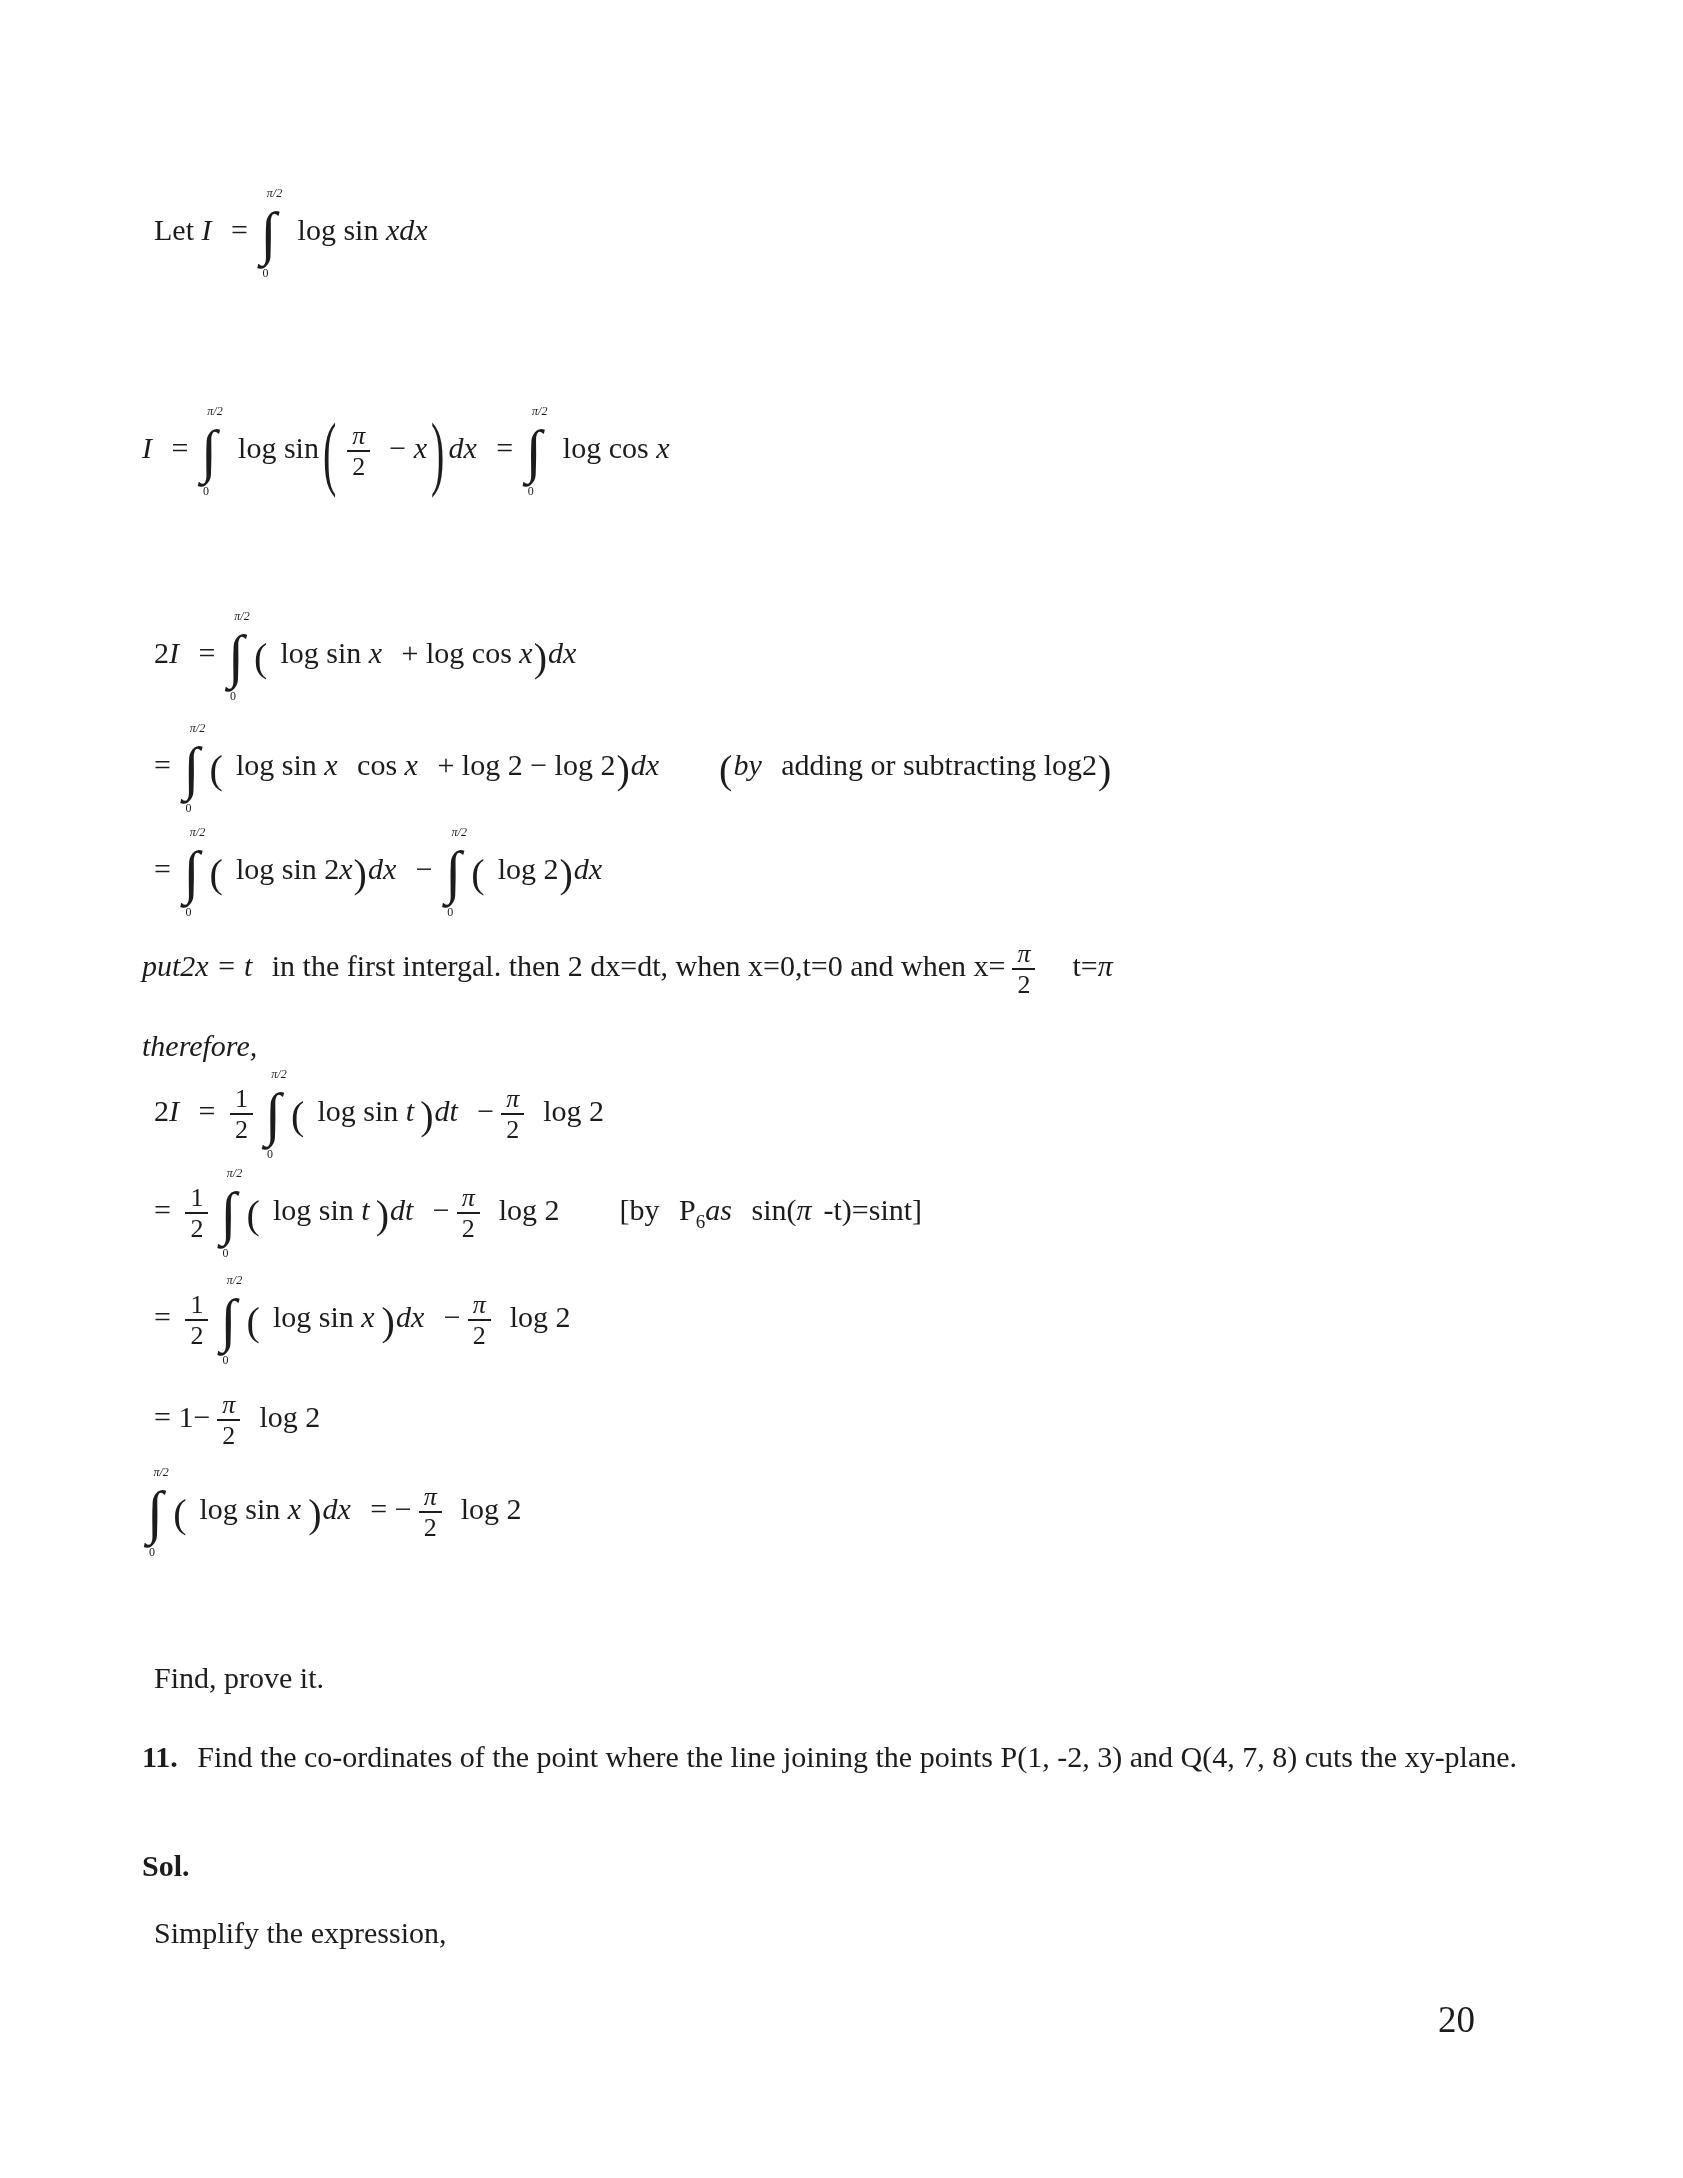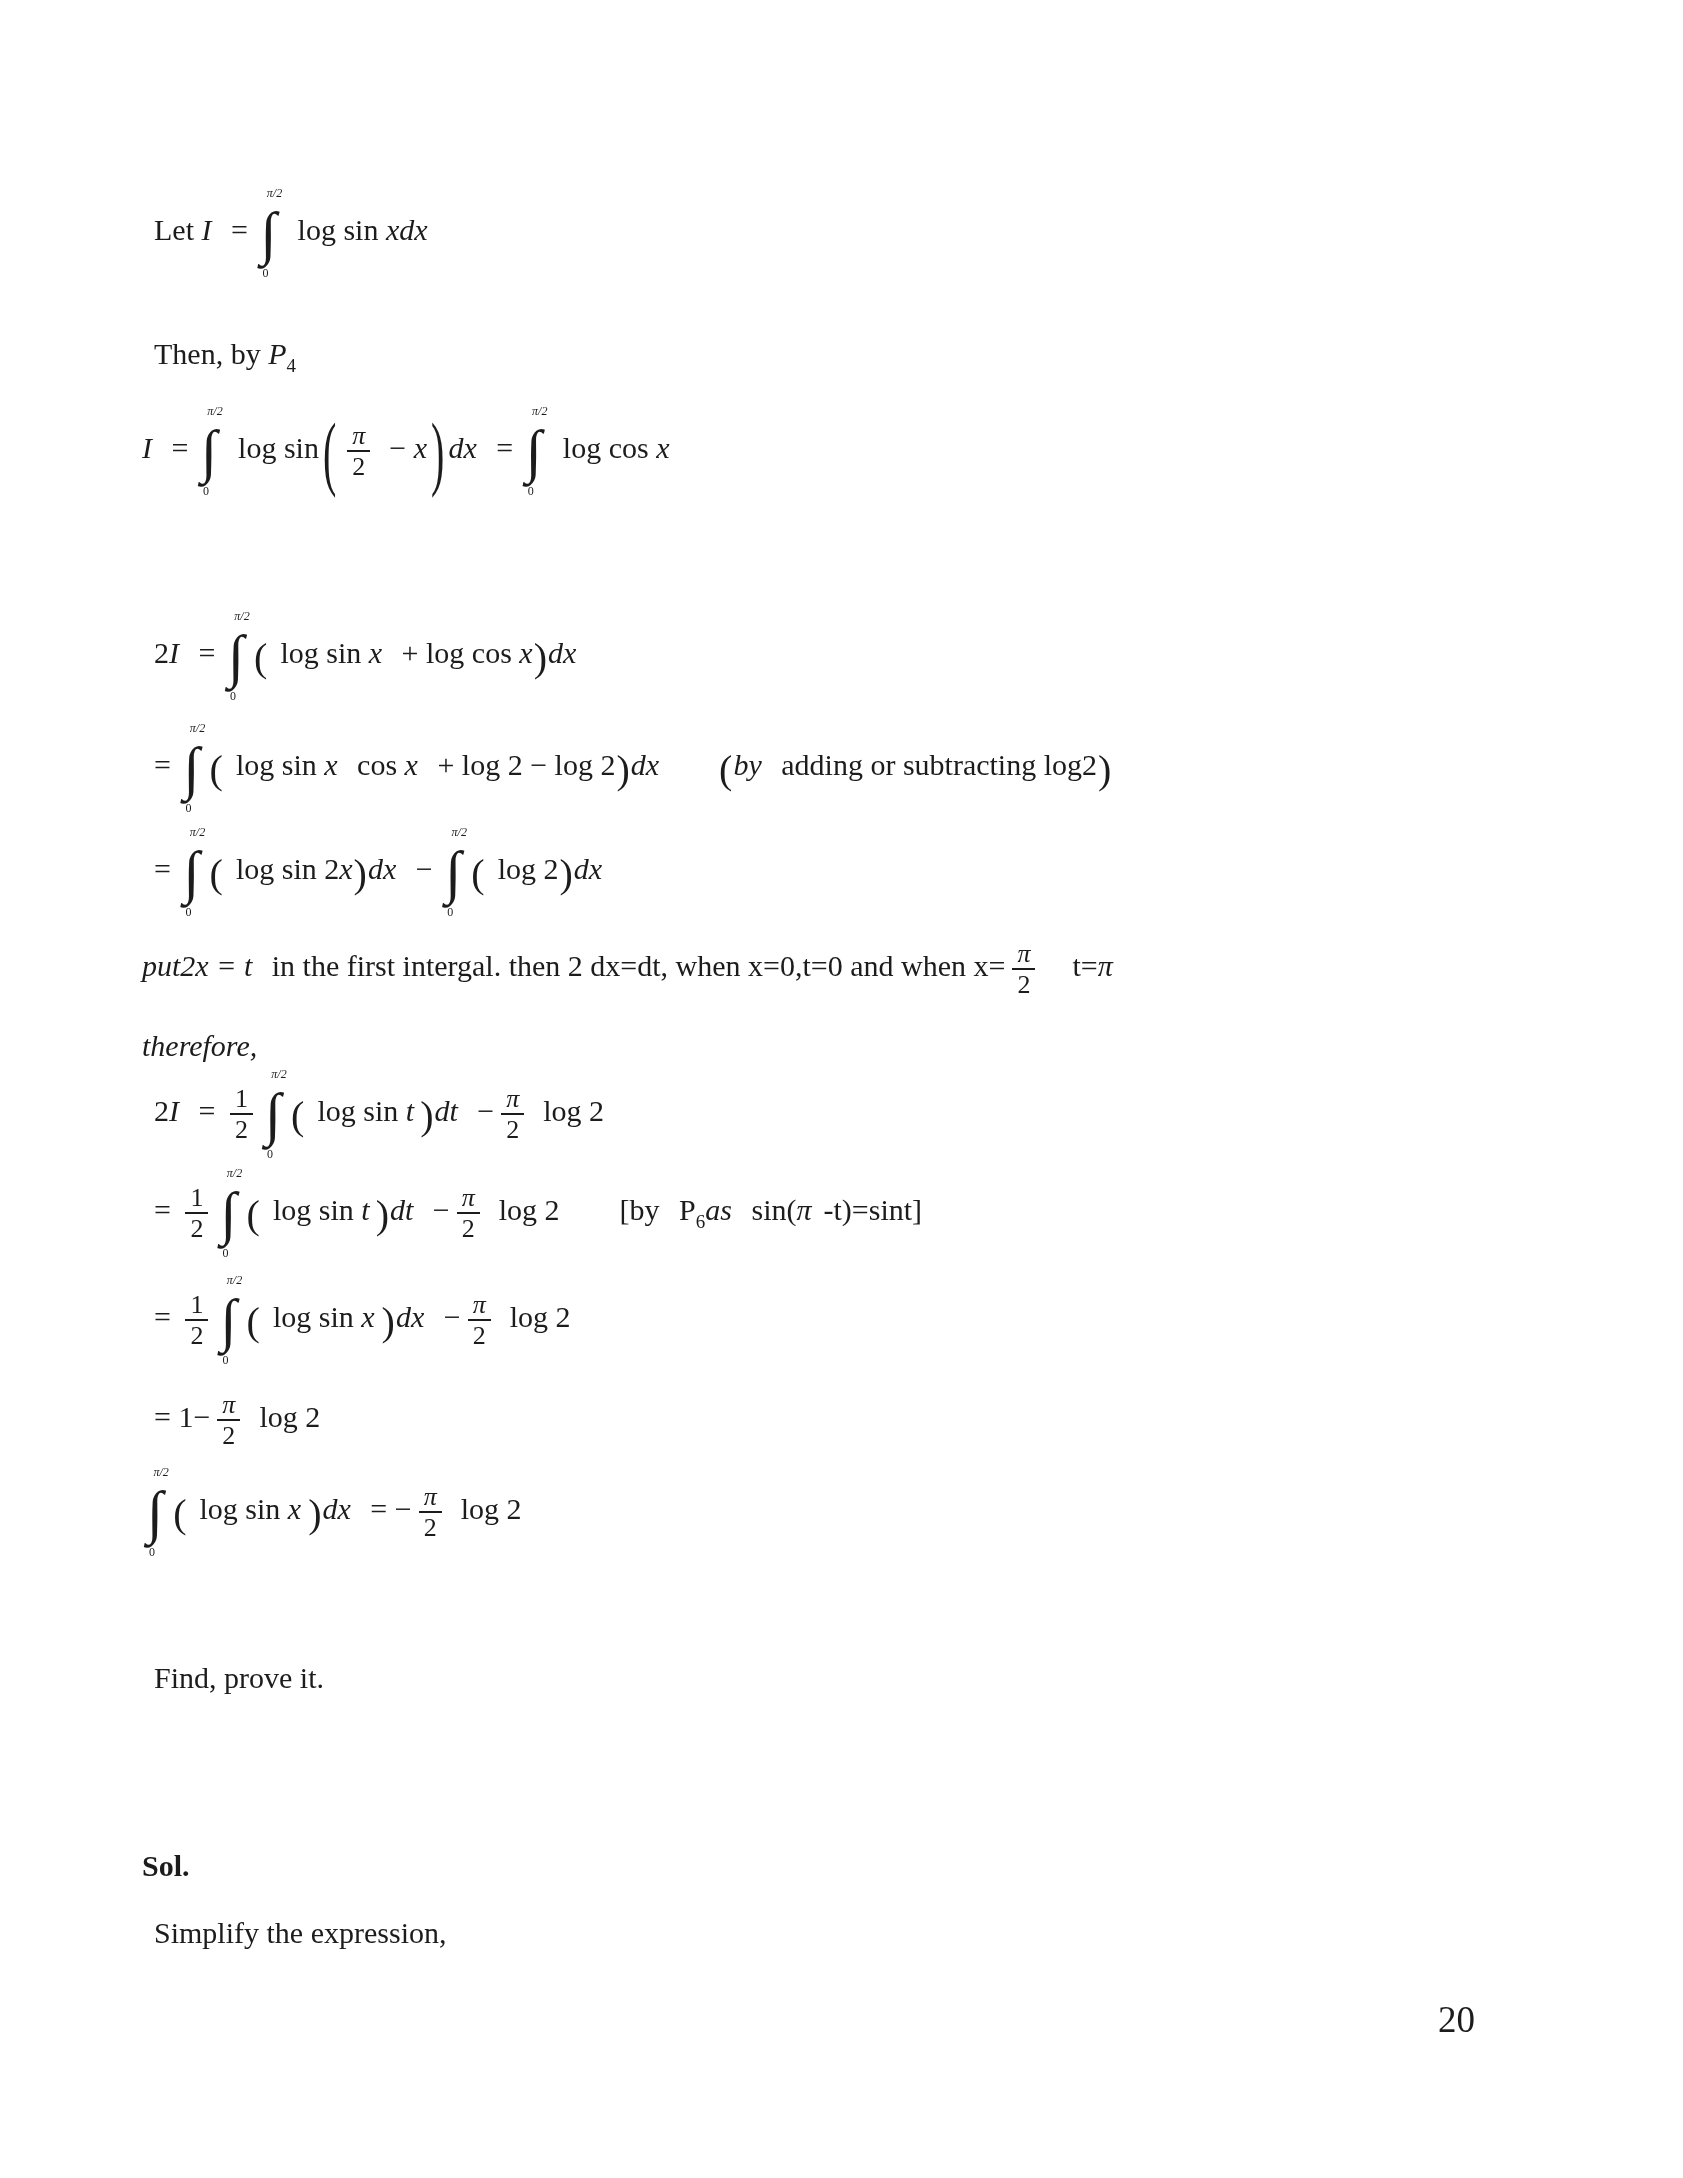--- a/index.html
+++ b/index.html
@@ -52,21 +52,20 @@
 </head>
 <body>
 
 <div id="content" data-name="document-page">
   <div id="page-number" data-name="page-number">20</div>
 <div class="line" data-name="line-eq-let"><span class="rm" data-name="math-text">Let </span><span class="it" data-name="math-variable">I</span><span class="rm" data-name="math-text"> = </span><span class="intw" data-name="integral">
         <span class="lim limt it" data-name="integral-upper-limit">π/2</span>
         <span class="ig" data-name="integral-sign">∫</span>
         <span class="lim limb" data-name="integral-lower-limit">0</span>
       </span><span class="rm" data-name="math-text">log sin </span><span class="it" data-name="math-variable">xdx</span></div>
-    <div class="line" data-name="line-then-by"><span class="rm" data-name="math-text">Then, by </span><span data-name="subscripted-symbol"><span class="it" data-name="sub-base">P</span><span class="sb" data-name="sub-script">4</span></span></div>
     <div class="line" data-name="line-eq-cos"><span class="it" data-name="math-variable">I</span><span class="rm" data-name="math-text"> = </span><span class="intw" data-name="integral">
         <span class="lim limt it" data-name="integral-upper-limit">π/2</span>
         <span class="ig" data-name="integral-sign">∫</span>
         <span class="lim limb" data-name="integral-lower-limit">0</span>
       </span><span class="rm" data-name="math-text">log sin</span><span class="P" data-name="tall-paren">(</span><span class="frac" data-name="fraction">
         <span class="fn it" data-name="fraction-numerator">π</span>
         <span class="fd" data-name="fraction-denominator">2</span>
       </span><span class="rm" data-name="math-text">− </span><span class="it" data-name="math-variable">x</span><span class="P" data-name="tall-paren">)</span><span class="it" data-name="math-variable">dx</span><span class="rm" data-name="math-text"> = </span><span class="intw" data-name="integral">
         <span class="lim limt it" data-name="integral-upper-limit">π/2</span>
         <span class="ig" data-name="integral-sign">∫</span>
@@ -135,16 +134,17 @@
       </span><span class="rm" data-name="math-text">log 2</span></div>
     <div class="line" data-name="line-eq-final"><span class="intw" data-name="integral">
         <span class="lim limt it" data-name="integral-upper-limit">π/2</span>
         <span class="ig" data-name="integral-sign">∫</span>
         <span class="lim limb" data-name="integral-lower-limit">0</span>
       </span><span class="p" data-name="paren">(</span><span class="rm" data-name="math-text">log sin </span><span class="it" data-name="math-variable">x</span><span class="sp" data-name="spacer" style="width: 6px;"></span><span class="p" data-name="paren">)</span><span class="it" data-name="math-variable">dx</span><span class="rm" data-name="math-text"> = −</span><span class="frac" data-name="fraction">
         <span class="fn it" data-name="fraction-numerator">π</span>
         <span class="fd" data-name="fraction-denominator">2</span>
       </span><span class="rm" data-name="math-text">log 2</span></div>
     <div class="line" data-name="line-hence"><span class="rm" data-name="math-text">Find, prove it.</span></div>
+    <div class="line para" data-name="line-q11"><span class="bf" data-name="bold-text">11.</span><span class="rm" data-name="math-text"> Find the co-ordinates of the point where the line joining the points P(1, -2, 3) and Q(4, 7, 8) cuts the xy-plane.</span></div>
     <div class="line" data-name="line-simplify"><span class="rm" data-name="math-text">Simplify the expression,</span></div>
     <div class="line" data-name="line-sol"><span class="bf" data-name="bold-text">Sol.</span></div>
   </div>
 
 
 </body></html>

